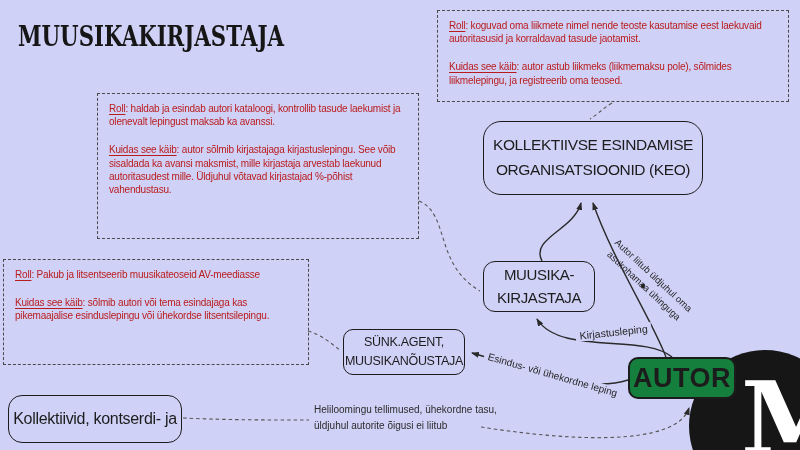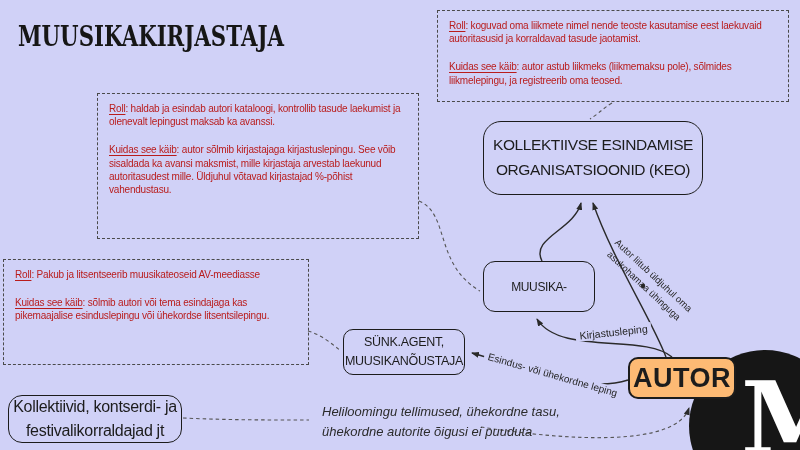--- a/index.html
+++ b/index.html
@@ -38,41 +38,41 @@
     position:absolute;box-sizing:border-box;
     border:1.5px solid #1c1c1c;
     display:flex;flex-direction:column;
     align-items:center;justify-content:center;
     text-align:center;white-space:nowrap;
     z-index:4;
   }
   #node-keo{left:483px;top:121px;width:220px;height:74px;border-radius:18px;
     font-size:15.5px;line-height:1.6;font-weight:500;letter-spacing:-0.4px;}
   #node-publisher{left:483px;top:261px;width:112px;height:51px;border-radius:12px;
-    font-size:12px;line-height:1.5;font-weight:500;letter-spacing:-0.4px;}
+    font-size:15px;line-height:1.5;font-weight:500;letter-spacing:-0.4px;}
   #node-sync{left:343px;top:329px;width:122px;height:46px;border-radius:10px;
     font-size:12.5px;line-height:1.55;font-weight:500;letter-spacing:-0.3px;}
   #node-collectives{left:8px;top:395px;width:174px;height:48px;border-radius:14px;
     font-size:16px;line-height:1.5;letter-spacing:-0.3px;}
   #node-author{left:628px;top:357px;width:108px;height:42px;border-radius:10px;
-    background:#fdba74;border-width:2px;
+    background:#15803d;border-width:2px;
     font-size:27px;font-weight:600;letter-spacing:0.5px;}
   
   .edge-label{
     position:absolute;white-space:nowrap;color:#252525;z-index:3;
   }
   #label-join{left:621px;top:236px;font-size:9.5px;line-height:1.5;
     transform:rotate(43deg);transform-origin:0 0;text-align:center;}
   #label-kirjastus{left:575px;top:330px;font-size:10.5px;
     transform:rotate(-6deg);transform-origin:0 0;
     background:#d0d1f7;padding:0 4px;}
   #label-esindus{left:486px;top:350px;font-size:10px;
     transform:rotate(16deg);transform-origin:0 0;
     background:#d0d1f7;padding:0 4px;}
-  #label-commissions{left:322px;top:402px;font-size:13px;line-height:1.55;color:#2b2b2b;font-style:italic;}
+  #label-commissions{left:314px;top:402px;font-size:10px;line-height:1.55;color:#2b2b2b;}
   
   .connectors{position:absolute;left:0;top:0;z-index:2;}
   
   .logo-circle{
     position:absolute;left:689px;top:350px;width:152px;height:152px;
     border-radius:50%;background:#161616;z-index:1;
   }
   .logo-m{
     position:absolute;left:52px;top:18px;
     font-family:"DejaVu Serif",serif;font-weight:bold;
@@ -125,43 +125,43 @@
     <p><span class="ul">Kuidas see käib</span><span>: sõlmib autori või tema esindajaga kas pikemaajalise esinduslepingu või ühekordse litsentsilepingu.</span></p>
   </div>
 
   <div class="node" id="node-keo">
     <div>KOLLEKTIIVSE ESINDAMISE</div>
     <div>ORGANISATSIOONID (KEO)</div>
   </div>
 
   <div class="node" id="node-publisher">
     <div>MUUSIKA-</div>
+    <div>KIRJASTAJA</div>
   </div>
 
   <div class="node" id="node-sync">
     <div>SÜNK.AGENT,</div>
     <div>MUUSIKANÕUSTAJA</div>
   </div>
 
   <div class="node" id="node-collectives">
     <div>Kollektiivid, kontserdi- ja</div>
-    <div>festivalikorraldajad jt</div>
   </div>
 
   <div class="node" id="node-author">
     <div>AUTOR</div>
   </div>
 
   <div class="edge-label" id="label-join">
     <div>Autor liitub üldjuhul oma</div>
     <div>asukohamaa ühinguga</div>
   </div>
 
   <div class="edge-label" id="label-kirjastus">Kirjastusleping</div>
 
   <div class="edge-label" id="label-esindus">Esindus- või ühekordne leping</div>
 
   <div class="edge-label" id="label-commissions">
     <div>Heliloomingu tellimused, ühekordne tasu,</div>
-    <div>ühekordne autorite õigusi ei puuduta</div>
+    <div>üldjuhul autorite õigusi ei liitub</div>
   </div>
 
 </div>
 
 </body></html>

